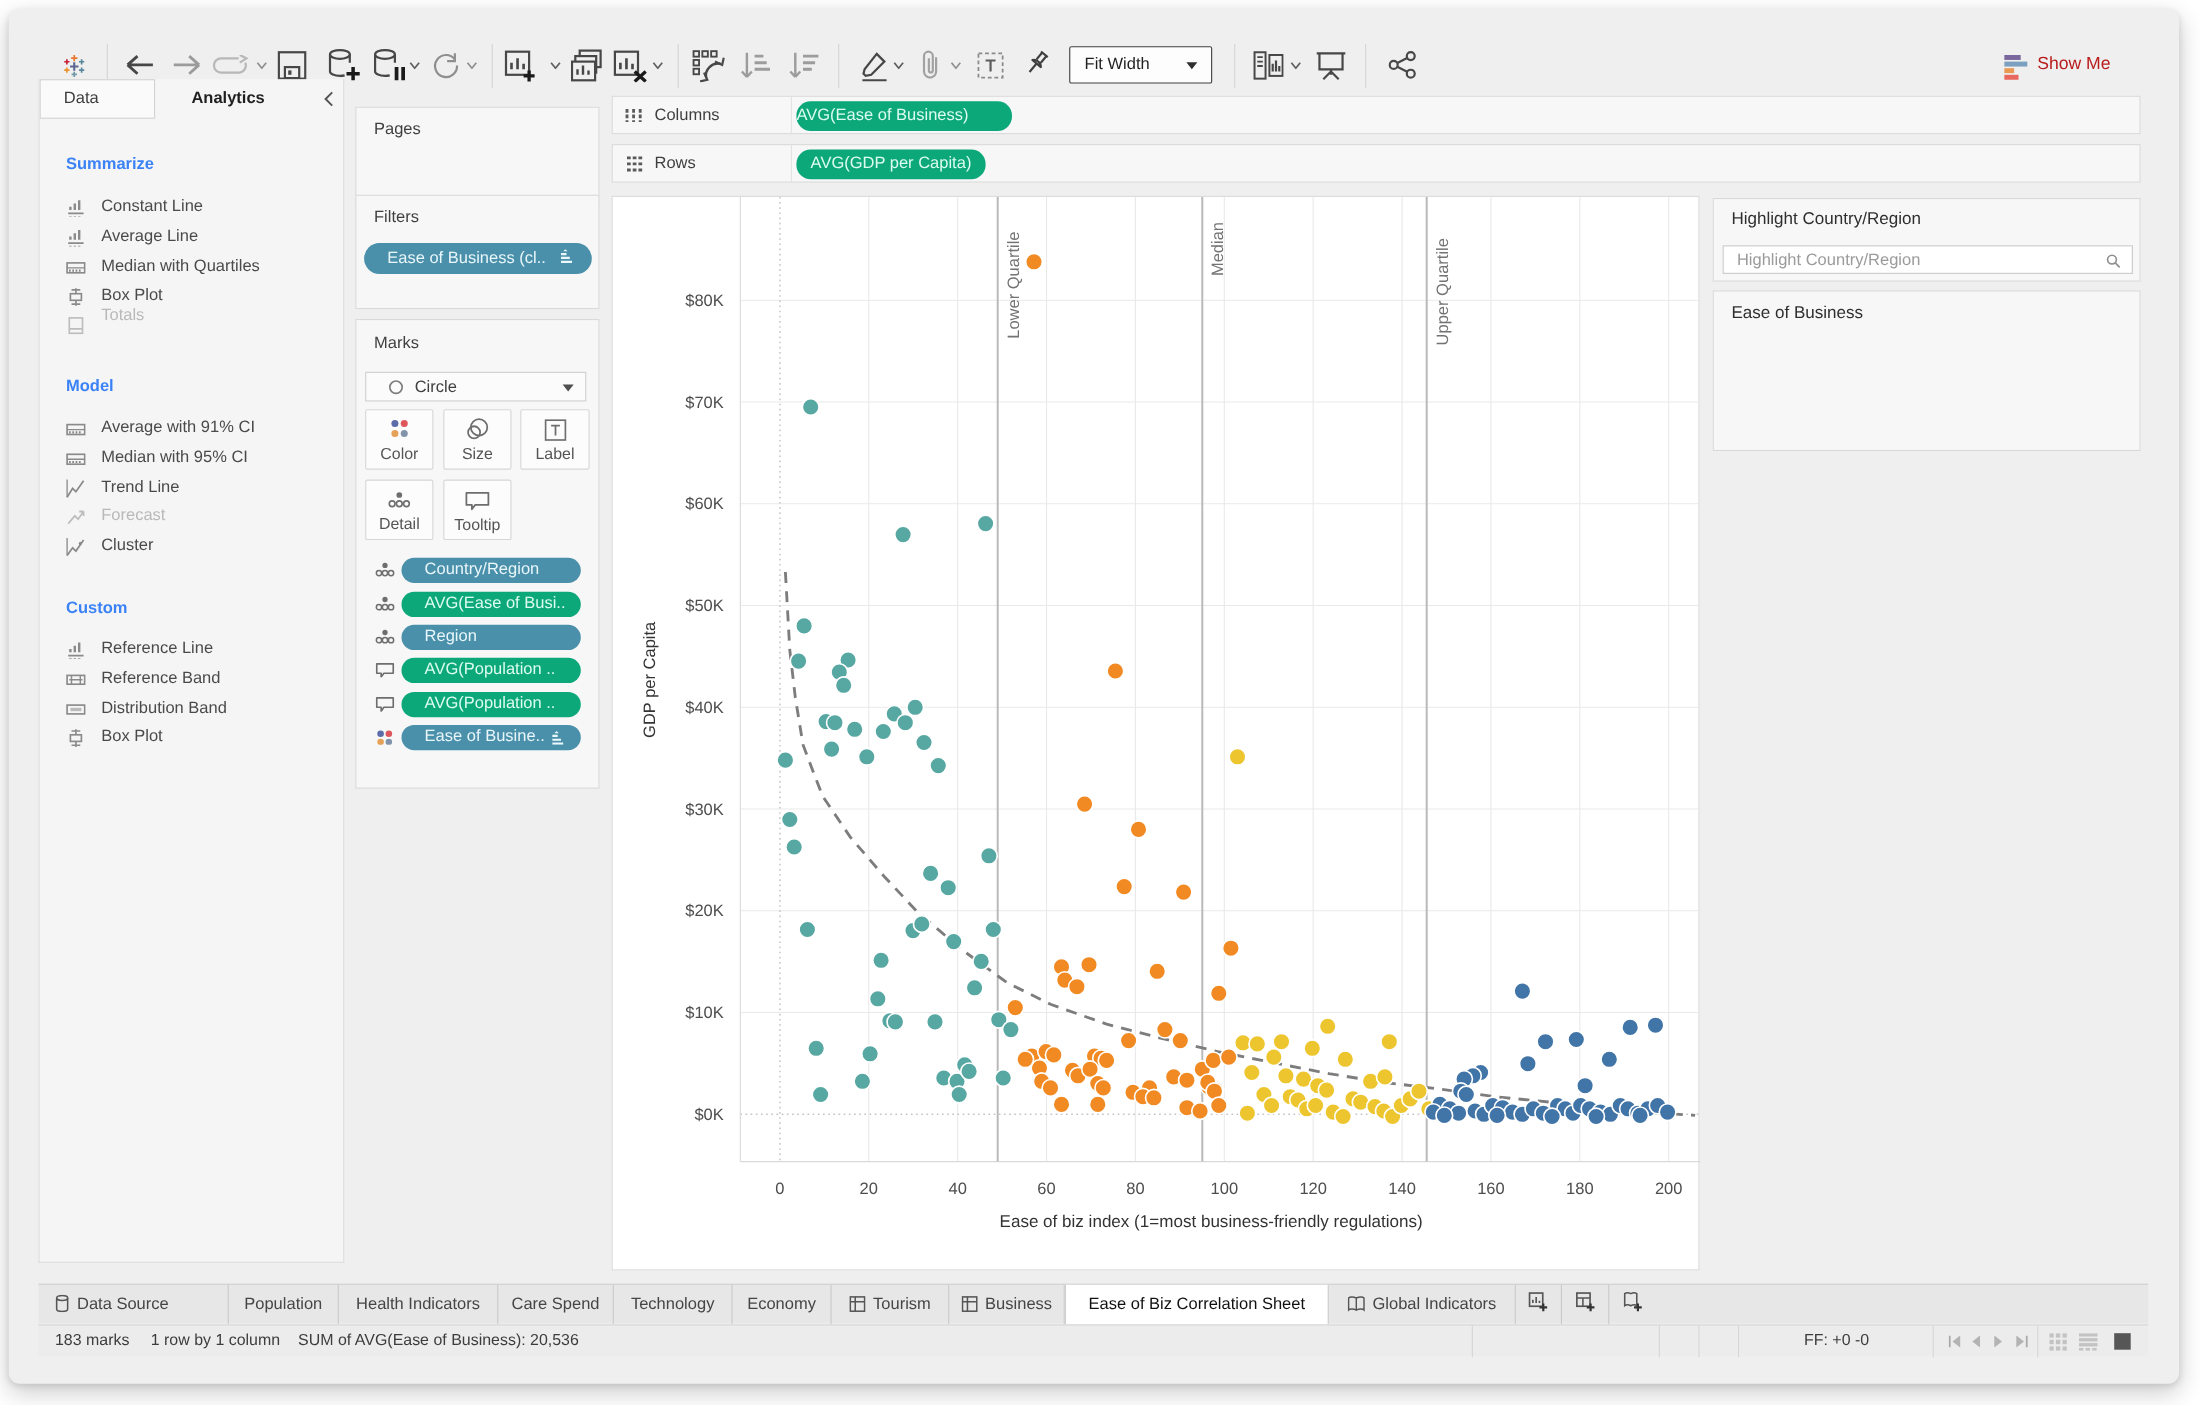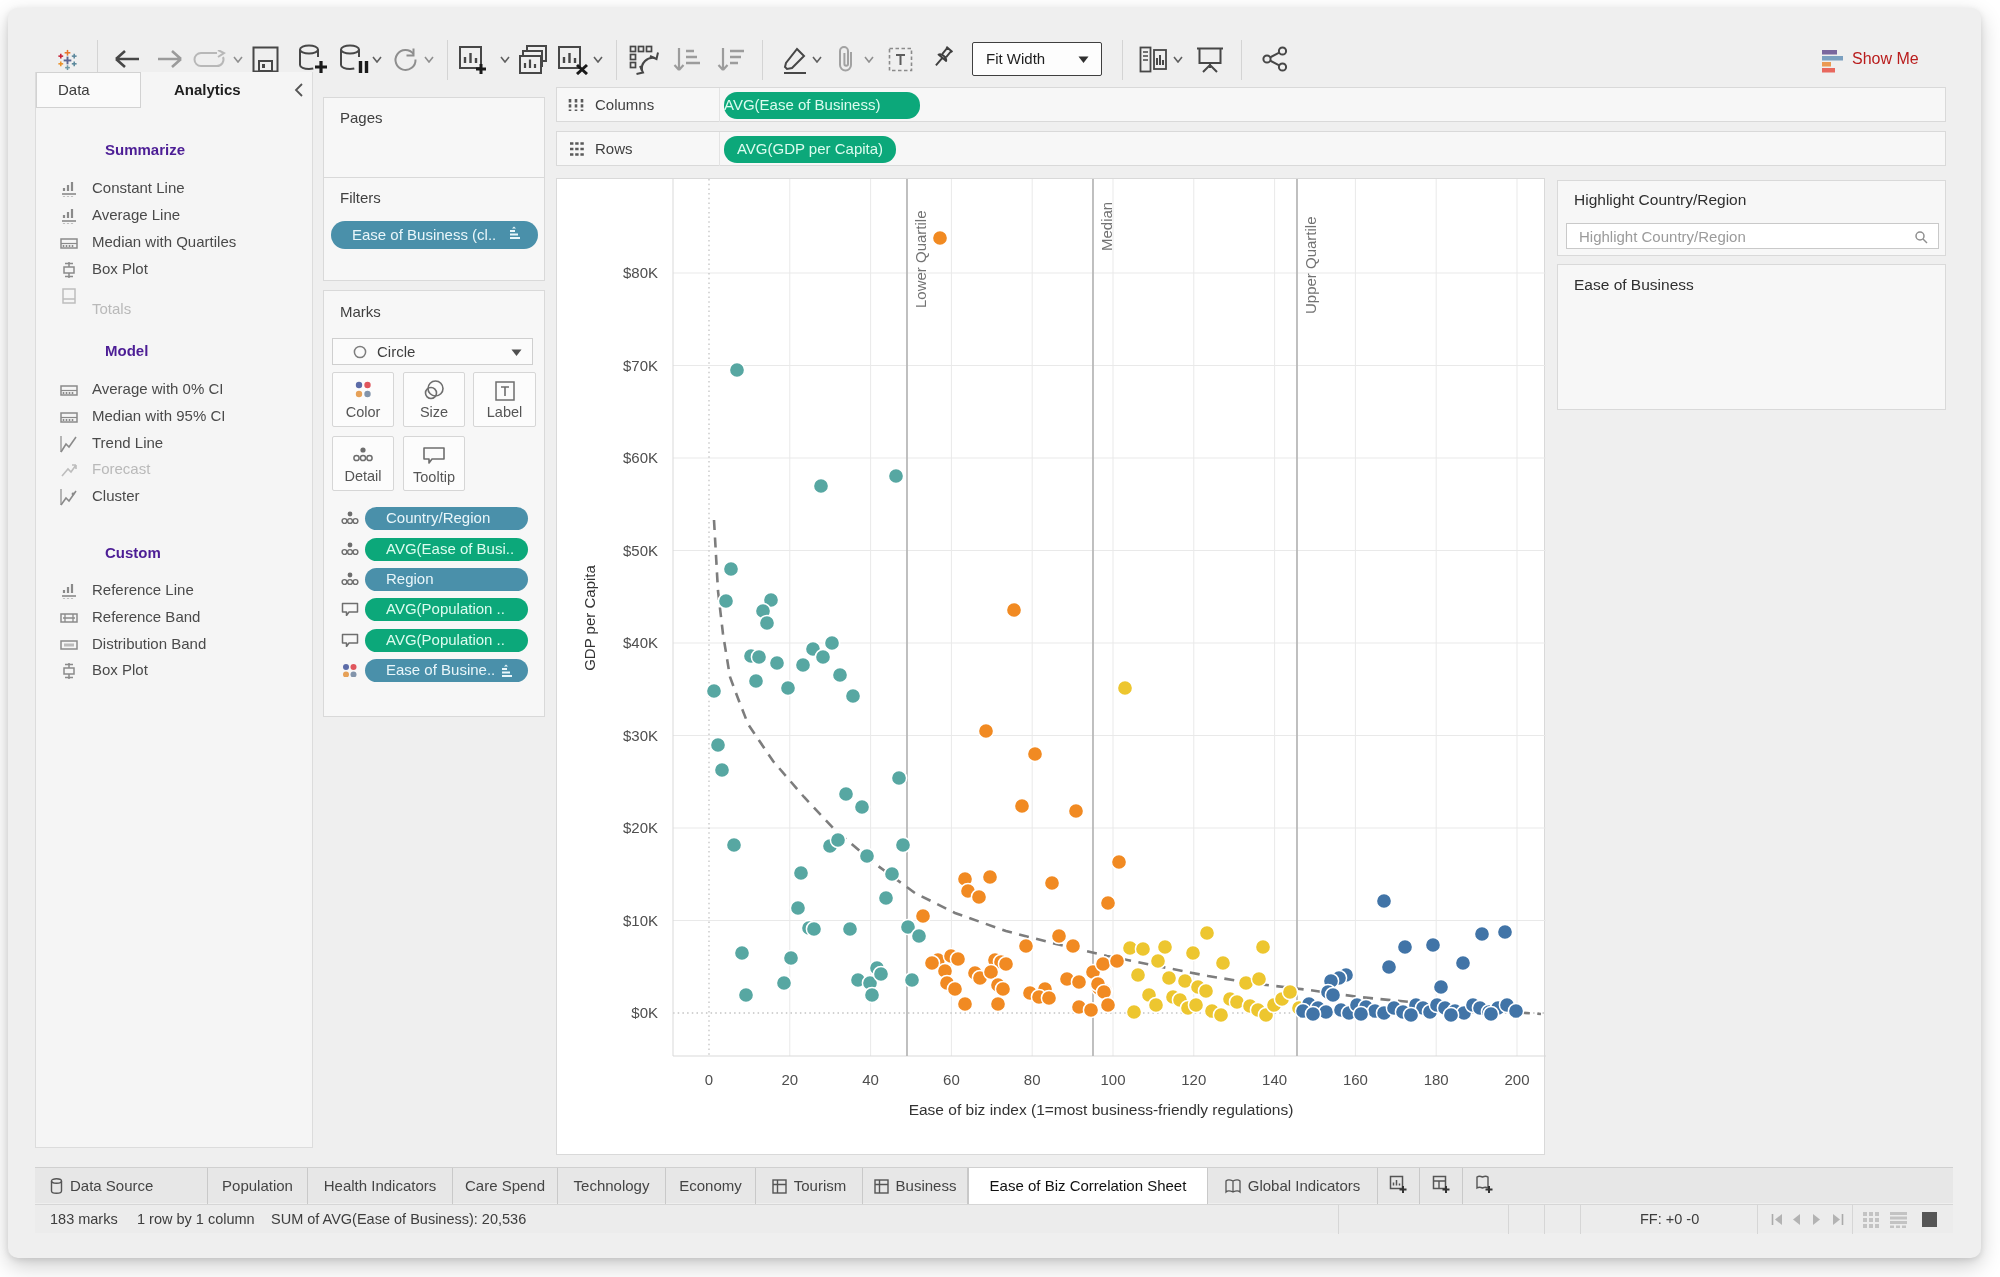--- a/index.html
+++ b/index.html
@@ -6,21 +6,21 @@
   font-family:"Liberation Sans",sans-serif;-webkit-font-smoothing:antialiased;}
 *{box-sizing:border-box;}
 #win{position:absolute;left:8px;top:8px;width:1973px;height:1250px;background:#efefef;
   border-radius:10px;box-shadow:0 8px 22px rgba(0,0,0,.20), 0 2px 6px rgba(0,0,0,.10);}
 .abs{position:absolute;}
 .panel{position:absolute;background:#f7f7f7;border:1px solid #d9d9d9;}
 .plabel{font-size:15px;color:#3f3f3f;}
 .vsep{position:absolute;width:1px;background:#d4d4d4;top:40px;height:40px;}
 svg.ic{display:block;}
 .itm{position:absolute;font-size:15px;color:#4a4a4a;white-space:nowrap;}
-.hdr{position:absolute;font-size:15px;font-weight:bold;color:#4c1d95;margin-left:45px;}
+.hdr{position:absolute;font-size:15px;font-weight:bold;color:#3b82f6;}
 .dis{color:#b9b9b9;}
 .pill{position:absolute;border-radius:12px;color:#fff;font-size:15px;line-height:22px;height:23px;}
 .gpill{background:#0ca87a;color:#dcfcef;}
 .bpill{background:#4a90aa;color:#e9f6fa;}
 .mbtn{position:absolute;background:#fcfcfc;border:1px solid #d6d6d6;border-radius:2px;
   font-size:14.5px;color:#555;text-align:center;}
 .tab{position:absolute;top:0;height:36px;line-height:36px;font-size:15px;color:#454545;
   border-right:1px solid #c9c9c9;text-align:center;white-space:nowrap;}
 .ticon{display:inline-block;vertical-align:-3px;margin-right:7px;}
 </style>
@@ -250,27 +250,27 @@
 <div class="itm" style="left:92px;top:233px">Median with Quartiles</div>
 <svg class="abs" style="left:60px;top:261px" width="18" height="18" viewBox="0 0 18 18">
     <path d="M9 1 V17 M5 2.5 H13 M5 15.5 H13" stroke="#8a8a8a" stroke-width="1.5"></path>
     <rect x="4" y="6" width="10" height="6" fill="#f5f5f5" stroke="#8a8a8a" stroke-width="1.5"></rect>
   </svg>
 <div class="itm" style="left:92px;top:260px">Box Plot</div>
 <svg class="abs" style="left:60px;top:287px" width="18" height="18" viewBox="0 0 18 18">
     <rect x="3" y="2" width="12" height="14" fill="none" stroke="#bdbdbd" stroke-width="1.5"></rect>
     <path d="M3 12 H15" stroke="#bdbdbd" stroke-width="1.5"></path>
   </svg>
-<div class="itm dis" style="left:92px;top:300px">Totals</div>
+<div class="itm dis" style="left:92px;top:278px">Totals</div>
 <svg class="abs" style="left:60px;top:381px" width="18" height="18" viewBox="0 0 18 18">
     <rect x="1" y="5" width="16" height="9" fill="none" stroke="#8a8a8a" stroke-width="1.5"></rect>
     <path d="M1 9.5 H17" stroke="#8a8a8a" stroke-width="1.2"></path>
     <path d="M3.5 11 V13 M6.5 11 V13 M9.5 11 V13 M12.5 11 V13" stroke="#8a8a8a" stroke-width="1.6"></path>
   </svg>
-<div class="itm" style="left:92px;top:380px">Average with 0% CI</div>
+<div class="itm" style="left:92px;top:380px">Average with 91% CI</div>
 <svg class="abs" style="left:60px;top:408px" width="18" height="18" viewBox="0 0 18 18">
     <rect x="1" y="5" width="16" height="9" fill="none" stroke="#8a8a8a" stroke-width="1.5"></rect>
     <path d="M1 9.5 H17" stroke="#8a8a8a" stroke-width="1.2"></path>
     <path d="M3.5 11 V13 M6.5 11 V13 M9.5 11 V13 M12.5 11 V13" stroke="#8a8a8a" stroke-width="1.6"></path>
   </svg>
 <div class="itm" style="left:92px;top:407px">Median with 95% CI</div>
 <svg class="abs" style="left:60px;top:435px" width="18" height="18" viewBox="0 0 18 18">
     <path d="M1 17 L6 9 9 12 16 2" fill="none" stroke="#8a8a8a" stroke-width="1.6"></path>
     <path d="M1 1 V17" stroke="#8a8a8a" stroke-width="1.2"></path>
   </svg>

